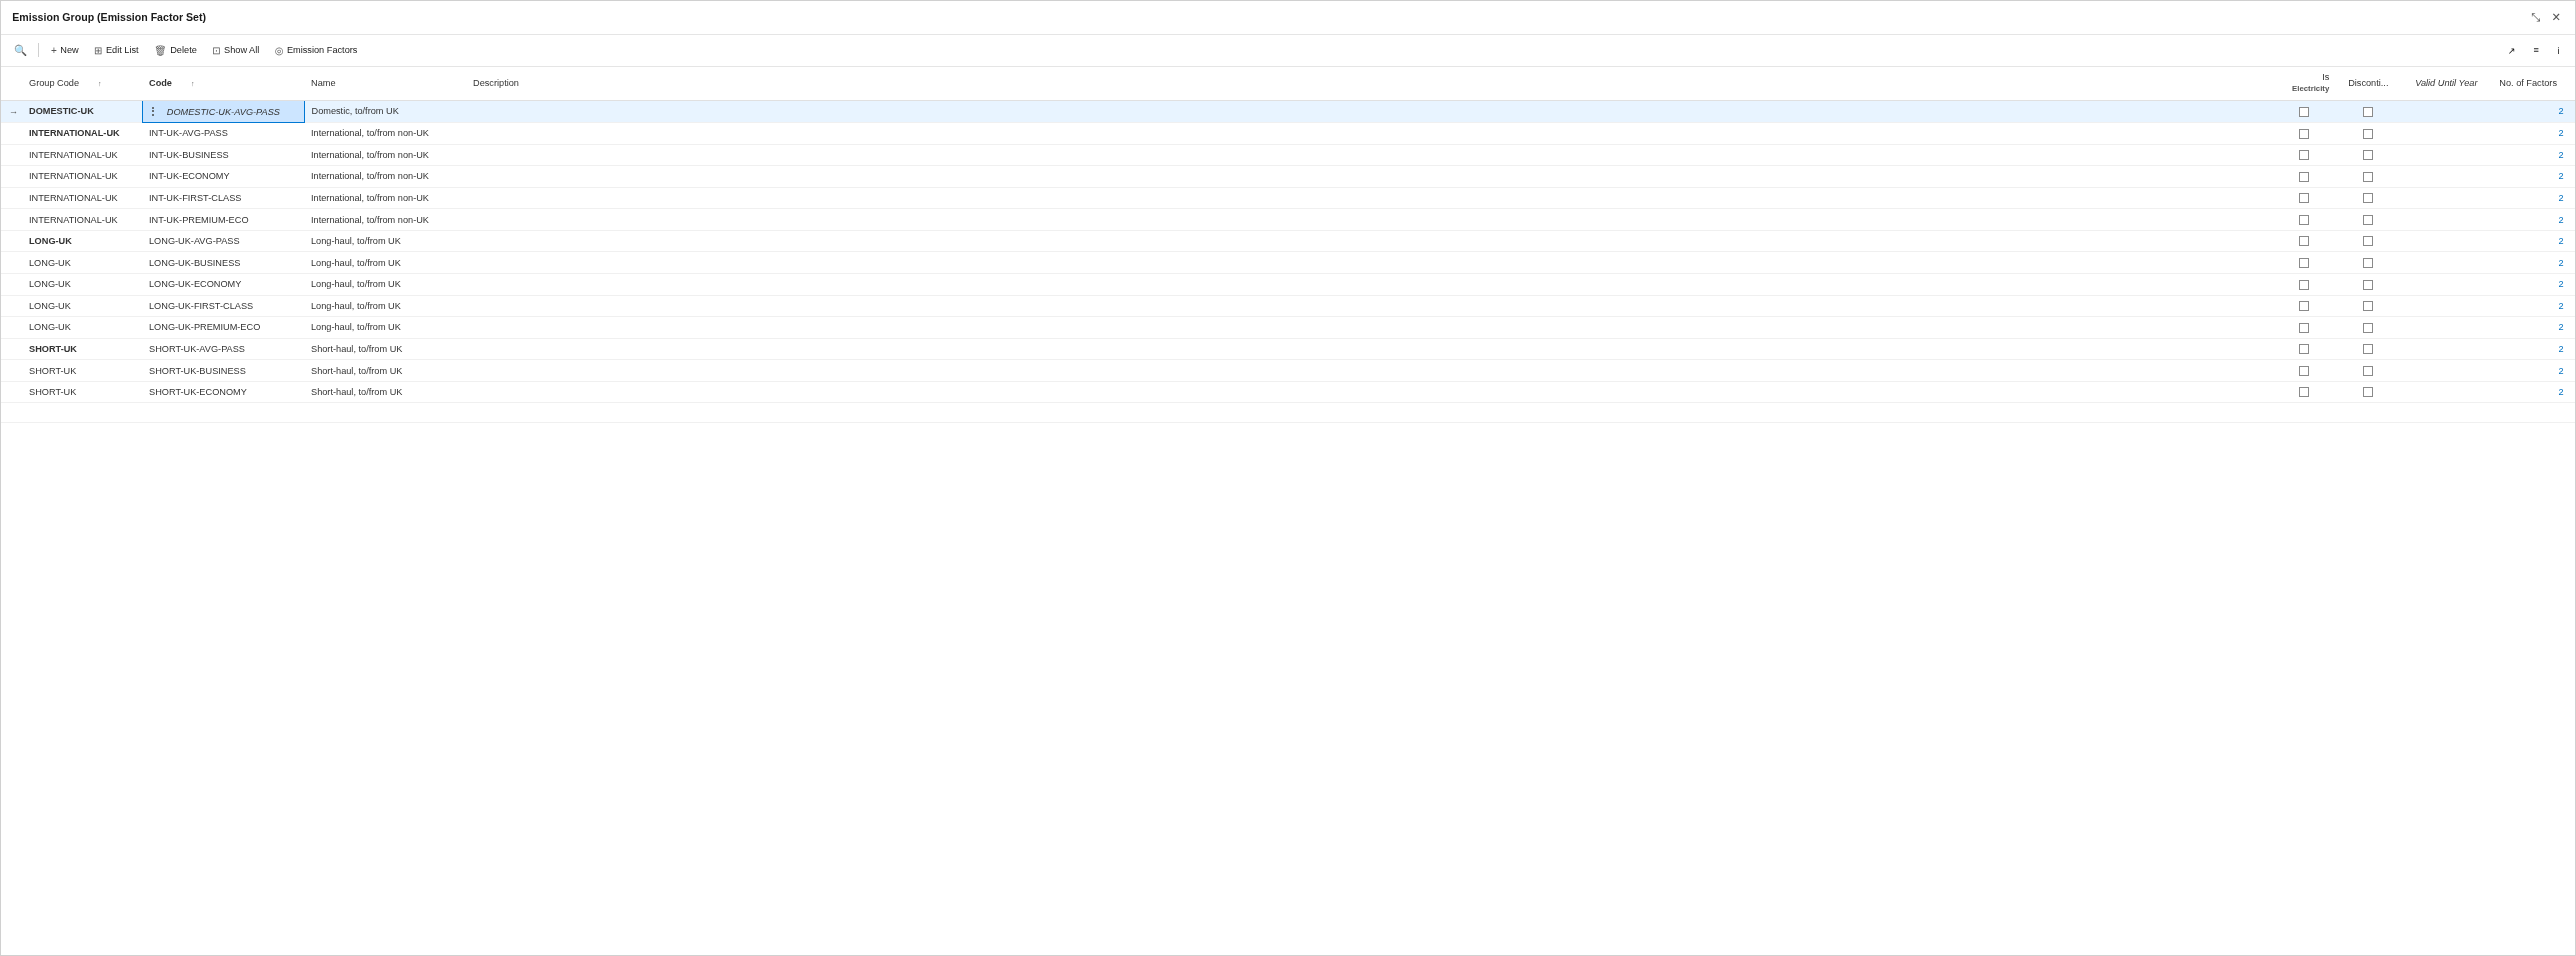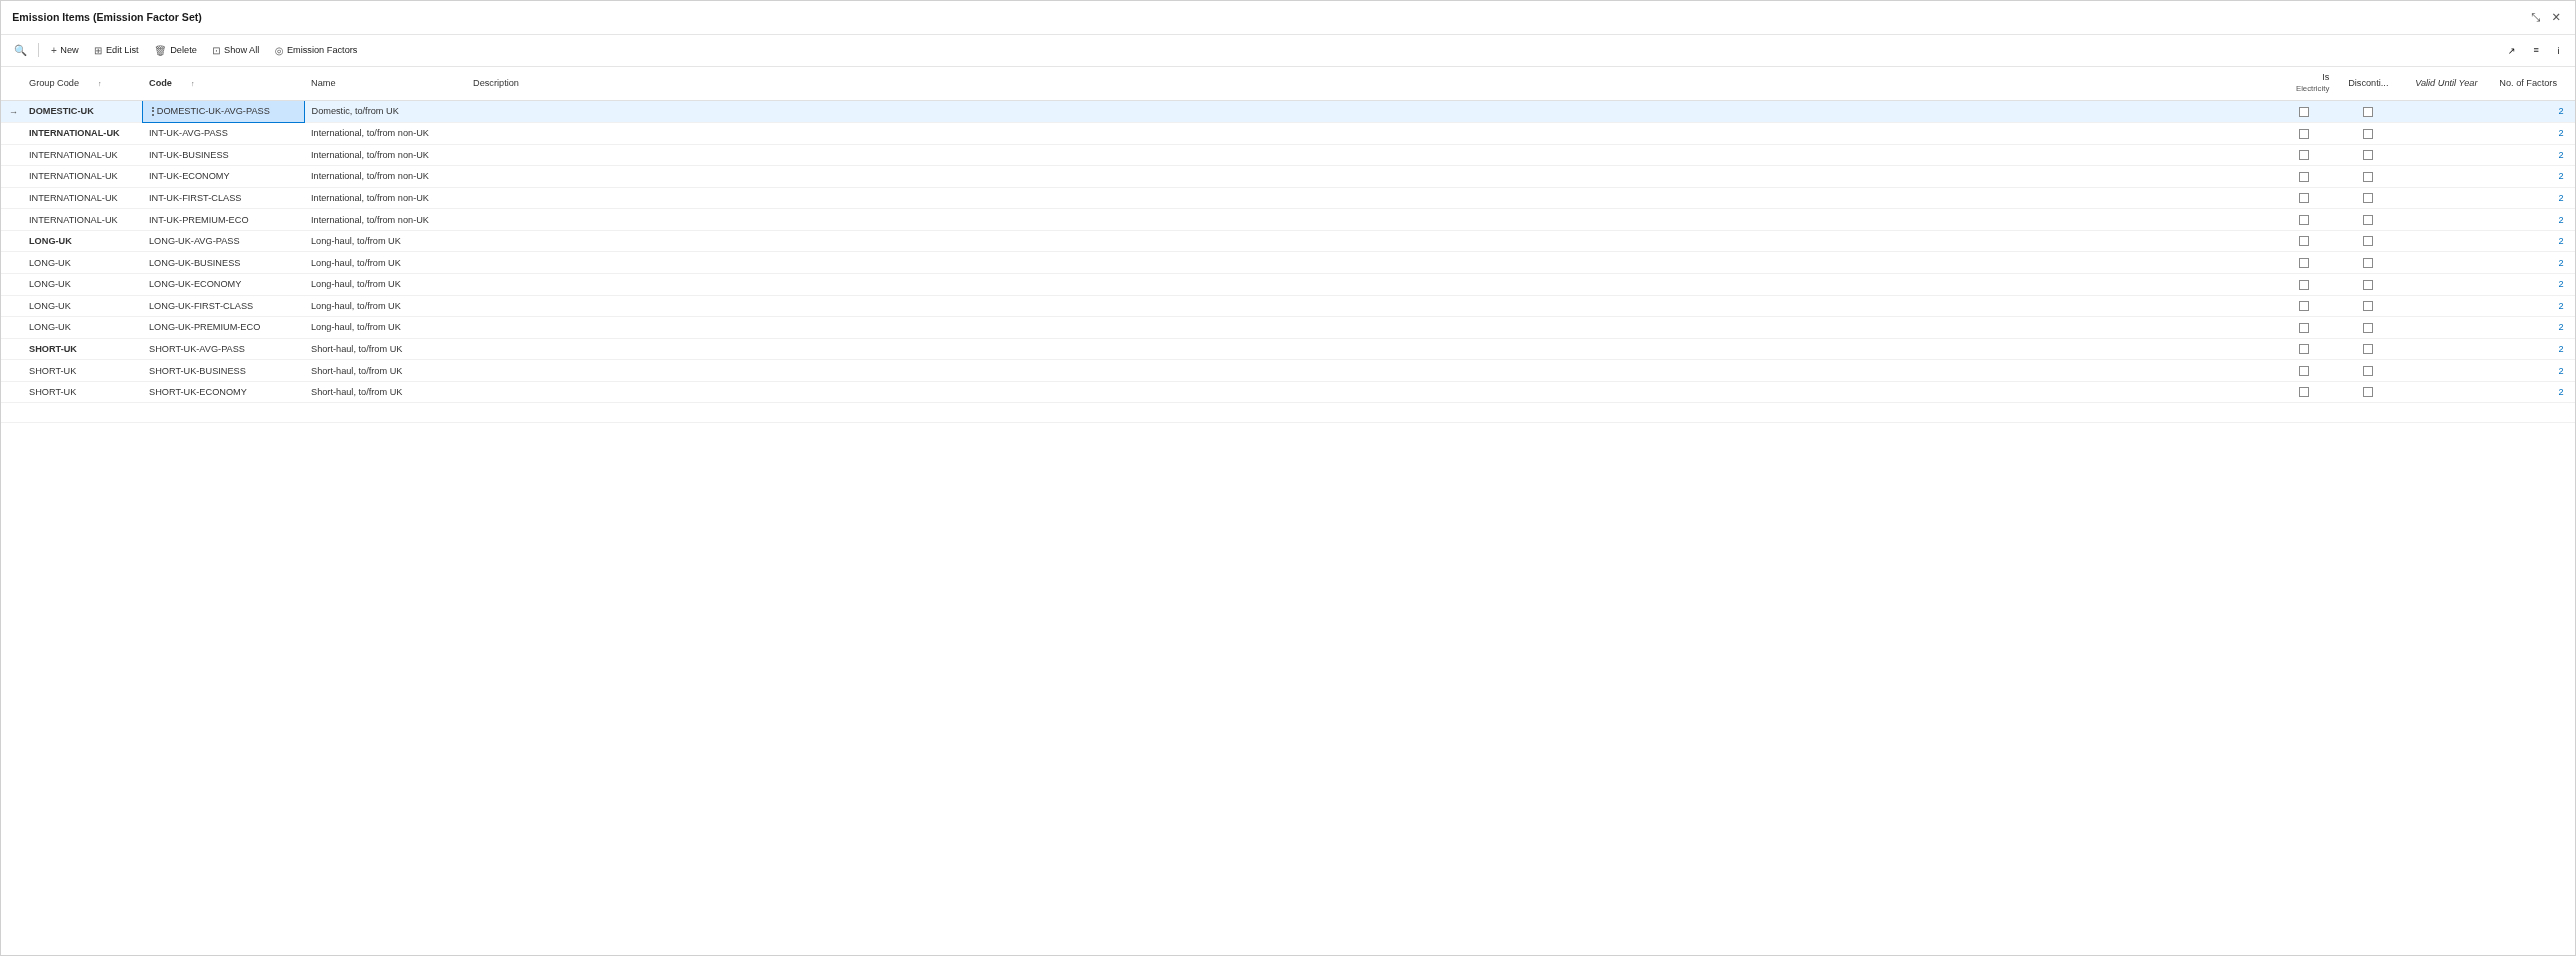--- a/index.html
+++ b/index.html
@@ -132,21 +132,21 @@
     }
 
     thead th .sort-arrow {
       font-size: 7px;
       color: #666;
     }
 
     .sub-header {
       font-size: 7.8px;
       color: #555;
-      font-weight: 400;
+      font-weight: 700;
     }
 
     tbody tr {
       border-bottom: 0.7px solid #f0f0f0;
     }
 
     tbody tr.selected {
       background: #e8f4ff;
     }
 
@@ -212,22 +212,23 @@
       display: inline-block;
       width: 10px;
       height: 10px;
       border: 0.7px solid #8a8a8a;
       background: #fff;
       vertical-align: middle;
     }
 
     .code-cell-content {
       display: flex;
-      align-items: flex-start;
-      gap: 1px;
+      align-items: flex-end;
+      gap: 11px;
+      font-style: italic;
     }
 
     .dots-btn {
       background: none;
       border: none;
       cursor: pointer;
       padding: 0.7px 2.1px;
       display: flex;
       flex-direction: column;
       gap: 1.8px;
@@ -243,21 +244,21 @@
     }
 
     .empty-row td { height: 20px; }
   </style>
 </head>
 <body>
 
 <div class="window">
 
   <div class="title-bar">
-    <div class="title-bar-left">Emission Items (Emission Factor Set)</div>
+    <div class="title-bar-left">Emission Group (Emission Factor Set)</div>
     <div class="title-bar-right">
       <button class="title-btn" title="Minimize">
         <span>⤡</span>
       </button>
       <button class="title-btn" title="Close">
         <span>✕</span>
       </button>
     </div>
   </div>
 

